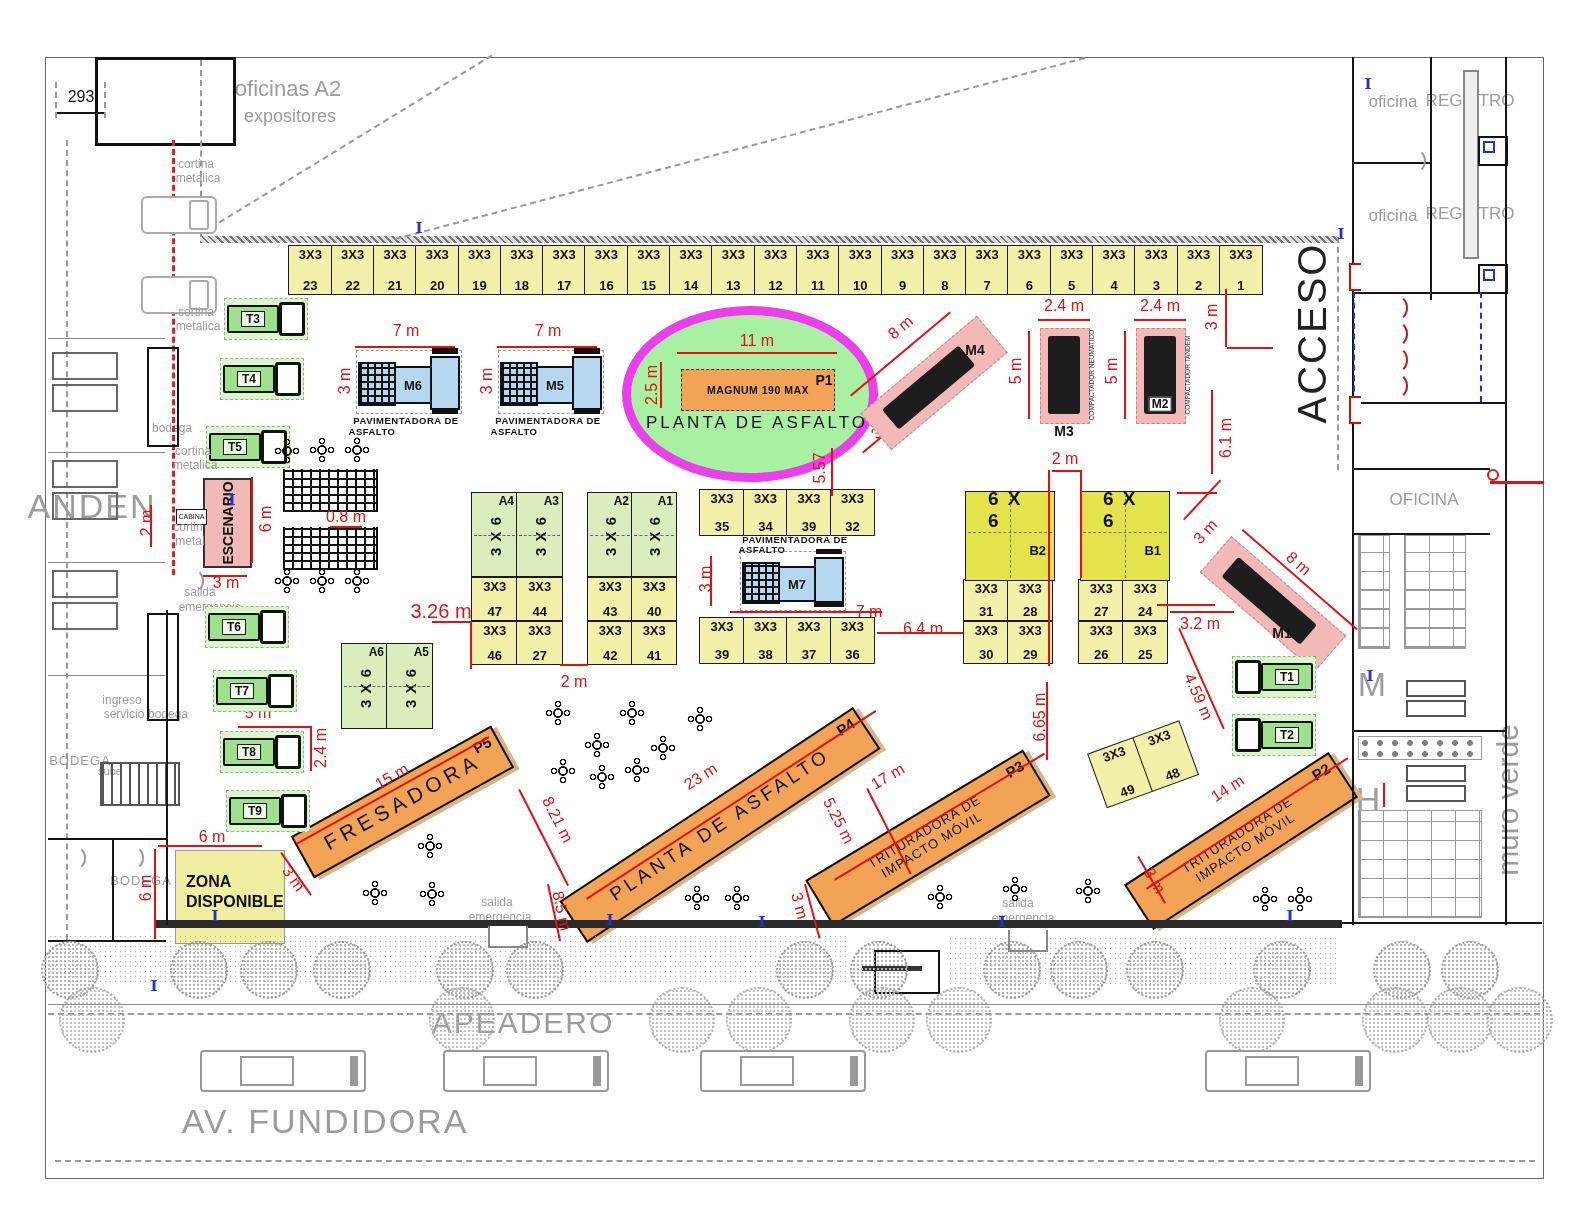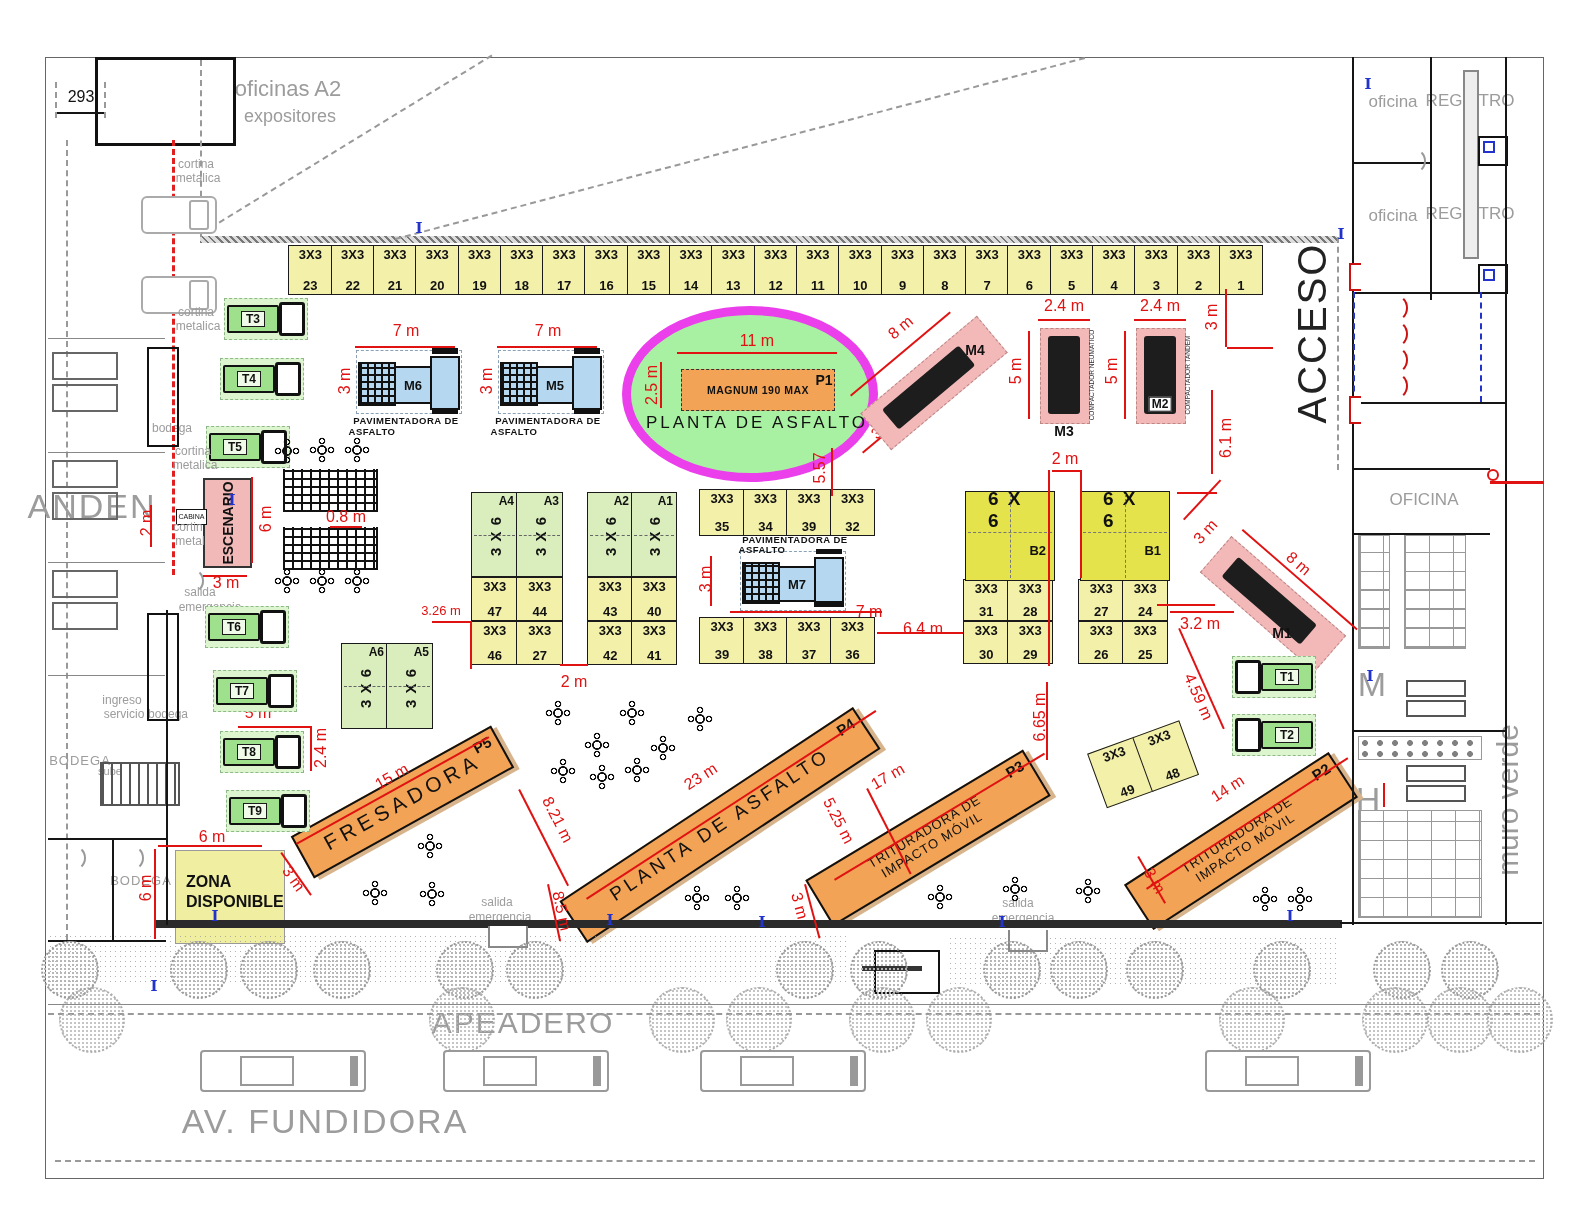--- a/index.html
+++ b/index.html
@@ -515,21 +515,21 @@
     <div class="t" style="left: 1016px; top: 371px; color: rgb(224, 18, 18); font-size: 16px; font-weight: 500; transform: translate(-50%, -50%) rotate(-90deg);">5 m</div>
     <div class="t" style="left: 1112px; top: 371px; color: rgb(224, 18, 18); font-size: 16px; font-weight: 500; transform: translate(-50%, -50%) rotate(-90deg);">5 m</div>
     <div class="t" style="left: 1212px; top: 317px; color: rgb(224, 18, 18); font-size: 16px; font-weight: 500; transform: translate(-50%, -50%) rotate(-90deg);">3 m</div>
     <div class="t" style="left: 1226px; top: 438px; color: rgb(224, 18, 18); font-size: 16px; font-weight: 500; transform: translate(-50%, -50%) rotate(-90deg);">6.1 m</div>
     <div class="t" style="left: 820px; top: 468px; color: rgb(224, 18, 18); font-size: 16px; font-weight: 500; transform: translate(-50%, -50%) rotate(-90deg);">5.57</div>
     <div class="t" style="left: 1065px; top: 459px; color: rgb(224, 18, 18); font-size: 16px; font-weight: 500; transform: translate(-50%, -50%);">2 m</div>
     <div class="t" style="left: 147px; top: 523px; color: rgb(224, 18, 18); font-size: 16px; font-weight: 500; transform: translate(-50%, -50%) rotate(-90deg);">2 m</div>
     <div class="t" style="left: 266px; top: 519px; color: rgb(224, 18, 18); font-size: 16px; font-weight: 500; transform: translate(-50%, -50%) rotate(-90deg);">6 m</div>
     <div class="t" style="left: 226px; top: 583px; color: rgb(224, 18, 18); font-size: 16px; font-weight: 500; transform: translate(-50%, -50%);">3 m</div>
     <div class="t" style="left: 346px; top: 517px; color: rgb(224, 18, 18); font-size: 16px; font-weight: 500; transform: translate(-50%, -50%);">0.8 m</div>
-    <div class="t" style="left: 441px; top: 611px; color: rgb(224, 18, 18); font-size: 13px; font-weight: 500; transform: translate(-50%, -50%);">3.26 m</div>
+    <div class="t" style="left: 441px; top: 611px; color: rgb(224, 18, 18); font-size: 20px; font-weight: 500; transform: translate(-50%, -50%);">3.26 m</div>
     <div class="t" style="left: 574px; top: 682px; color: rgb(224, 18, 18); font-size: 16px; font-weight: 500; transform: translate(-50%, -50%);">2 m</div>
     <div class="t" style="left: 706px; top: 579px; color: rgb(224, 18, 18); font-size: 16px; font-weight: 500; transform: translate(-50%, -50%) rotate(-90deg);">3 m</div>
     <div class="t" style="left: 869px; top: 612px; color: rgb(224, 18, 18); font-size: 16px; font-weight: 500; transform: translate(-50%, -50%);">7 m</div>
     <div class="t" style="left: 923px; top: 629px; color: rgb(224, 18, 18); font-size: 16px; font-weight: 500; transform: translate(-50%, -50%);">6.4 m</div>
     <div class="t" style="left: 1206px; top: 532px; color: rgb(224, 18, 18); font-size: 16px; font-weight: 500; transform: translate(-50%, -50%) rotate(-47deg);">3 m</div>
     <div class="t" style="left: 1298px; top: 564px; color: rgb(224, 18, 18); font-size: 16px; font-weight: 500; transform: translate(-50%, -50%) rotate(41deg);">8 m</div>
     <div class="t" style="left: 1200px; top: 624px; color: rgb(224, 18, 18); font-size: 16px; font-weight: 500; transform: translate(-50%, -50%);">3.2 m</div>
     <div class="t" style="left: 1198px; top: 697px; color: rgb(224, 18, 18); font-size: 16px; font-weight: 500; transform: translate(-50%, -50%) rotate(66deg);">4.59 m</div>
     <div class="t" style="left: 258px; top: 713px; color: rgb(224, 18, 18); font-size: 16px; font-weight: 500; transform: translate(-50%, -50%);">5 m</div>
     <div class="t" style="left: 321px; top: 748px; color: rgb(224, 18, 18); font-size: 16px; font-weight: 500; transform: translate(-50%, -50%) rotate(-90deg);">2.4 m</div>

